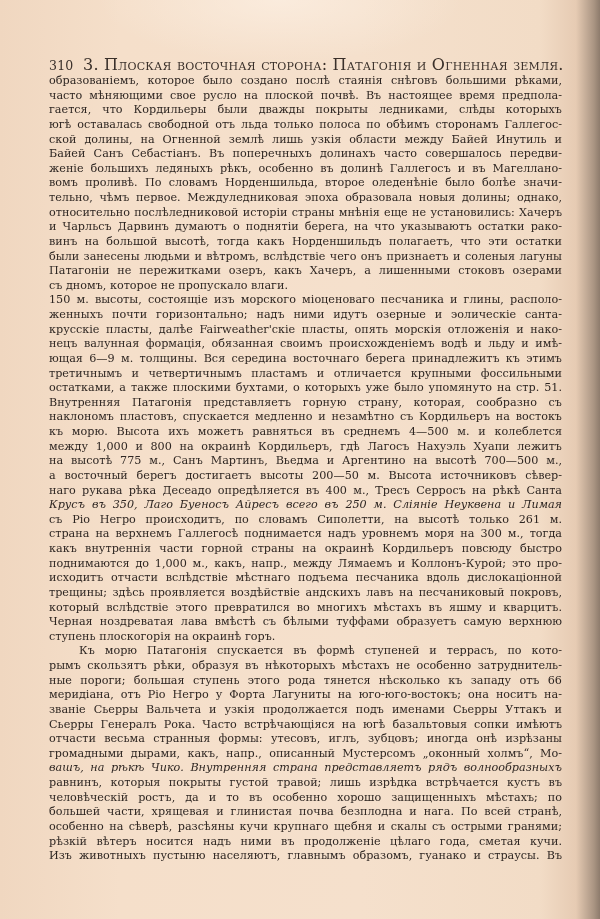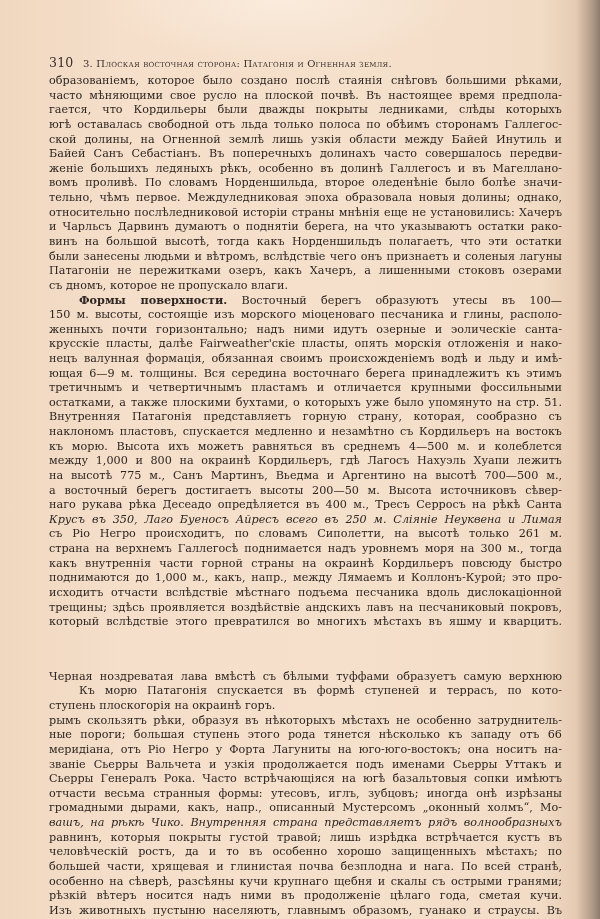--- a/index.html
+++ b/index.html
@@ -14,21 +14,21 @@
       linear-gradient(90deg, #f0d7c0 0%, #f5dfca 20%, #f5e0cc 60%, #f2dcc6 90%, #e6cbb3 96%, #a99482 99%, #8d7b6c 100%);
     font-family: "DejaVu Serif", "Liberation Serif", serif;
     color: #2e2622;
   }
   .running-head {
     position: absolute; left: 49px; top: 55px; width: 520px;
     font-size: 11px; letter-spacing: 0.2px; white-space: nowrap;
     color: #3a302a;
   }
   .running-head .pnum { display: inline-block; width: 34px; font-size: 12.5px; }
-  .running-head .title { font-variant: small-caps; font-size: 10px; }
+  .running-head .title { font-variant: small-caps; font-size: 16px; }
   .body-text {
     position: absolute; left: 49px; top: 74px; width: 513px;
   }
   .line {
     height: 14.64px; line-height: 14.64px;
     font-size: 11.2px; white-space: nowrap;
     text-align: justify; text-align-last: justify;
     overflow: hidden;
   }
   .line.last { text-align-last: left; }
@@ -51,21 +51,20 @@
       <div class="line" style="text-align: justify; text-align-last: justify;"><span>Байей Санъ Себастіанъ. Въ поперечныхъ долинахъ часто совершалось передви-</span></div>
       <div class="line" style="text-align: justify; text-align-last: justify;"><span>женіе большихъ ледяныхъ рѣкъ, особенно въ долинѣ Галлегосъ и въ Магеллано-</span></div>
       <div class="line" style="text-align: justify; text-align-last: justify;"><span>вомъ проливѣ. По словамъ Норденшильда, второе оледенѣніе было болѣе значи-</span></div>
       <div class="line" style="text-align: justify; text-align-last: justify;"><span>тельно, чѣмъ первое. Междуледниковая эпоха образовала новыя долины; однако,</span></div>
       <div class="line" style="text-align: justify; text-align-last: justify;"><span>относительно послѣледниковой исторіи страны мнѣнія еще не установились: Хачеръ</span></div>
       <div class="line" style="text-align: justify; text-align-last: justify;"><span>и Чарльсъ Дарвинъ думаютъ о поднятіи берега, на что указываютъ остатки рако-</span></div>
       <div class="line" style="text-align: justify; text-align-last: justify;"><span>винъ на большой высотѣ, тогда какъ Норденшильдъ полагаетъ, что эти остатки</span></div>
       <div class="line" style="text-align: justify; text-align-last: justify;"><span>были занесены людьми и вѣтромъ, вслѣдствіе чего онъ признаетъ и соленыя лагуны</span></div>
       <div class="line" style="text-align: justify; text-align-last: justify;"><span>Патагоніи не пережитками озеръ, какъ Хачеръ, а лишенными стоковъ озерами</span></div>
       <div class="line last"><span>съ дномъ, которое не пропускало влаги.</span></div>
-      <div class="line indent" style="text-align: justify; text-align-last: justify;"><span class="head">Формы поверхности.</span><span> Восточный берегъ образуютъ утесы въ 100—</span></div>
       <div class="line" style="text-align: justify; text-align-last: justify;"><span>150 м. высоты, состоящіе изъ морского міоценоваго песчаника и глины, располо-</span></div>
       <div class="line" style="text-align: justify; text-align-last: justify;"><span>женныхъ почти горизонтально; надъ ними идутъ озерные и эолическіе санта-</span></div>
       <div class="line" style="text-align: justify; text-align-last: justify;"><span>крусскіе пласты, далѣе Fairweather'скіе пласты, опять морскія отложенія и нако-</span></div>
       <div class="line" style="text-align: justify; text-align-last: justify;"><span>нецъ валунная формація, обязанная своимъ происхожденіемъ водѣ и льду и имѣ-</span></div>
       <div class="line" style="text-align: justify; text-align-last: justify;"><span>ющая 6—9 м. толщины. Вся середина восточнаго берега принадлежитъ къ этимъ</span></div>
       <div class="line" style="text-align: justify; text-align-last: justify;"><span>третичнымъ и четвертичнымъ пластамъ и отличается крупными фоссильными</span></div>
       <div class="line" style="text-align: justify; text-align-last: justify;"><span>остатками, а также плоскими бухтами, о которыхъ уже было упомянуто на стр. 51.</span></div>
       <div class="line" style="text-align: justify; text-align-last: justify;"><span>Внутренняя Патагонія представляетъ горную страну, которая, сообразно съ</span></div>
       <div class="line" style="text-align: justify; text-align-last: justify;"><span>наклономъ пластовъ, спускается медленно и незамѣтно съ Кордильеръ на востокъ</span></div>
       <div class="line" style="text-align: justify; text-align-last: justify;"><span>къ морю. Высота ихъ можетъ равняться въ среднемъ 4—500 м. и колеблется</span></div>
@@ -74,23 +73,23 @@
       <div class="line" style="text-align: justify; text-align-last: justify;"><span>а восточный берегъ достигаетъ высоты 200—50 м. Высота источниковъ сѣвер-</span></div>
       <div class="line" style="text-align: justify; text-align-last: justify;"><span>наго рукава рѣка Десеадо опредѣляется въ 400 м., Тресъ Серросъ на рѣкѣ Санта</span></div>
       <div class="line" style="text-align: justify; text-align-last: justify; font-style: italic;"><span>Крусъ въ 350, Лаго Буеносъ Айресъ всего въ 250 м. Сліяніе Неуквена и Лимая</span></div>
       <div class="line" style="text-align: justify; text-align-last: justify;"><span>съ Ріо Негро происходитъ, по словамъ Сиполетти, на высотѣ только 261 м.</span></div>
       <div class="line" style="text-align: justify; text-align-last: justify;"><span>страна на верхнемъ Галлегосѣ поднимается надъ уровнемъ моря на 300 м., тогда</span></div>
       <div class="line" style="text-align: justify; text-align-last: justify;"><span>какъ внутреннія части горной страны на окраинѣ Кордильеръ повсюду быстро</span></div>
       <div class="line" style="text-align: justify; text-align-last: justify;"><span>поднимаются до 1,000 м., какъ, напр., между Лямаемъ и Коллонъ-Курой; это про-</span></div>
       <div class="line" style="text-align: justify; text-align-last: justify;"><span>исходитъ отчасти вслѣдствіе мѣстнаго подъема песчаника вдоль дислокаціонной</span></div>
       <div class="line" style="text-align: justify; text-align-last: justify;"><span>трещины; здѣсь проявляется воздѣйствіе андскихъ лавъ на песчаниковый покровъ,</span></div>
       <div class="line" style="text-align: justify; text-align-last: justify;"><span>который вслѣдствіе этого превратился во многихъ мѣстахъ въ яшму и кварцитъ.</span></div>
-      <div class="line" style="text-align: justify; text-align-last: justify; margin-top: 40px;"><span>Черная ноздреватая лава вмѣстѣ съ бѣлыми туффами образуетъ самую верхнюю</span></div>
+      <div class="line" style="text-align: justify; text-align-last: justify;"><span>Черная ноздреватая лава вмѣстѣ съ бѣлыми туффами образуетъ самую верхнюю</span></div>
+      <div class="line last"><span>ступень плоскогорія на окраинѣ горъ.</span></div>
       <div class="line indent" style="text-align: justify; text-align-last: justify;"><span>Къ морю Патагонія спускается въ формѣ ступеней и террасъ, по кото-</span></div>
-      <div class="line last"><span>ступень плоскогорія на окраинѣ горъ.</span></div>
       <div class="line" style="text-align: justify; text-align-last: justify;"><span>рымъ скользятъ рѣки, образуя въ нѣкоторыхъ мѣстахъ не особенно затруднитель-</span></div>
       <div class="line" style="text-align: justify; text-align-last: justify;"><span>ные пороги; большая ступень этого рода тянется нѣсколько къ западу отъ 66</span></div>
       <div class="line" style="text-align: justify; text-align-last: justify;"><span>меридіана, отъ Ріо Негро у Форта Лагуниты на юго-юго-востокъ; она носитъ на-</span></div>
       <div class="line" style="text-align: justify; text-align-last: justify;"><span>званіе Сьерры Вальчета и узкія продолжается подъ именами Сьерры Уттакъ и</span></div>
       <div class="line" style="text-align: justify; text-align-last: justify;"><span>Сьерры Генералъ Рока. Часто встрѣчающіяся на югѣ базальтовыя сопки имѣютъ</span></div>
       <div class="line" style="text-align: justify; text-align-last: justify;"><span>отчасти весьма странныя формы: утесовъ, иглъ, зубцовъ; иногда онѣ изрѣзаны</span></div>
       <div class="line" style="text-align: justify; text-align-last: justify;"><span>громадными дырами, какъ, напр., описанный Мустерсомъ „оконный холмъ“, Мо-</span></div>
       <div class="line" style="text-align: justify; text-align-last: justify; font-style: italic;"><span>вашъ, на рѣкѣ Чико. Внутренняя страна представляетъ рядъ волнообразныхъ</span></div>
       <div class="line" style="text-align: justify; text-align-last: justify;"><span>равнинъ, которыя покрыты густой травой; лишь изрѣдка встрѣчается кустъ въ</span></div>
       <div class="line" style="text-align: justify; text-align-last: justify;"><span>человѣческій ростъ, да и то въ особенно хорошо защищенныхъ мѣстахъ; по</span></div>

